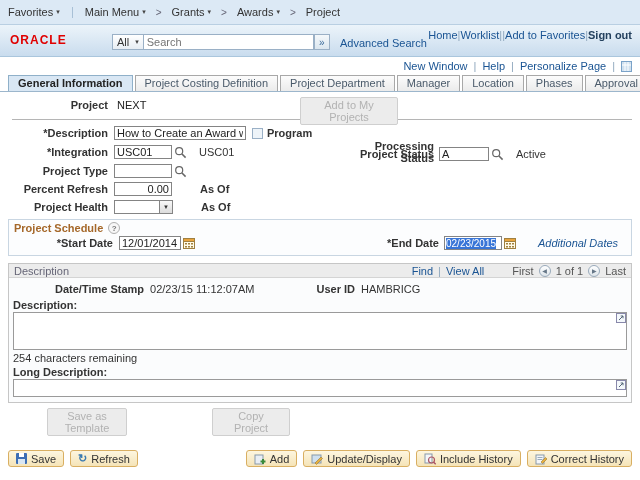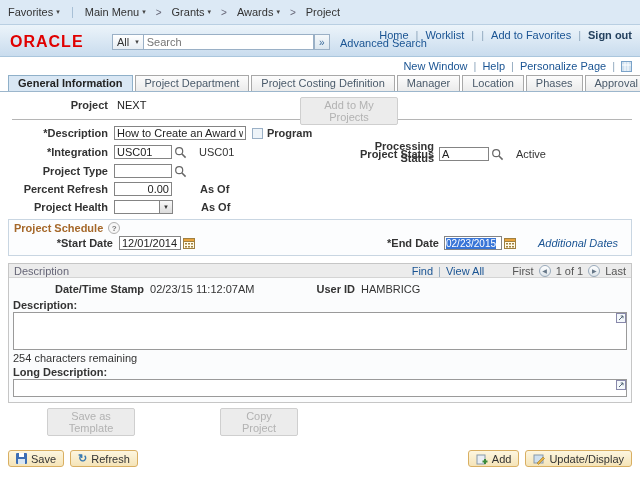--- a/index.html
+++ b/index.html
@@ -8,27 +8,27 @@
 
   
   .crumbbar { height:17px; background:#dce9f5; border-bottom:1px solid #b9cfe2; display:flex; align-items:center; padding:12px 8px; gap:6px; }
   .crumb { display:inline-flex; align-items:center; gap:3px; color:#333; cursor:pointer; }
   .caret { font-size:7px; color:#444; }
   .crumb-div { width:1px; height:11px; background:#a8c0d6; margin:0 6px; }
   .crumb-sep { color:#667; font-size:10px; margin:0 4px; }
 
   
   .brandbar { position:relative; height:32px; background:linear-gradient(#ecf4fa, #c9dcee); border-bottom:1px solid #aac6dd; }
-  .logo { position:absolute; left:10px; top:8px; color:#e00000; font-weight:bold; font-size:16px; letter-spacing:1px; }
+  .logo { position:absolute; left:10px; top:8px; color:#e00000; font-weight:bold; font-size:12px; letter-spacing:1px; }
   .searchbox { position:absolute; left:112px; top:9px; display:flex; align-items:stretch; height:16px; }
   .scope { display:flex; align-items:center; gap:6px; border:1px solid #9ab0c6; background:linear-gradient(#fff,#e7edf3); padding:0 4px; font-size:11px; cursor:pointer; }
   .scope .caret { font-size:7px; }
   .searchbox input { width:170px; border:1px solid #9ab0c6; border-left:none; font-size:11px; padding:0 3px; font-family:"Liberation Sans", sans-serif; color:#555; }
   .gobtn { border:1px solid #9ab0c6; background:linear-gradient(#f4f8fb,#dbe6ef); color:#3a6a9a; font-size:10px; width:16px; cursor:pointer; }
-  .hdrlinks { position:absolute; top:4px; right:8px; display:flex; align-items:center; gap:7px; }
+  .hdrlinks { position:absolute; top:4px; right:8px; display:flex; align-items:center; }
   .hdrlinks a { color:#1a5493; text-decoration:none; cursor:pointer; }
   .hdrlinks .signout { color:#24415e; font-weight:bold; }
   .pipe { color:#8fa8bd; }
   .advsearch { position:absolute; left:340px; top:12px; color:#1a5493; text-decoration:none; cursor:pointer; }
 
   
   .pagebar { height:16px; display:flex; justify-content:flex-end; align-items:center; gap:6px; padding:2px 8px 0 0; }
   .pagebar a { color:#1a5493; text-decoration:none; cursor:pointer; }
 
   
@@ -90,21 +90,21 @@
   .seclbl { font-weight:bold; padding:2px 0 1px 4px; }
   .tawrap { position:relative; margin:0 4px; }
   .tawrap textarea { width:100%; border:1px solid #9a9a9a; background:#fff; resize:none; display:block; font-family:"Liberation Sans", sans-serif; }
   .ta1 { height:38px; } .ta2 { height:18px; }
   .expand { position:absolute; right:1px; top:1px; cursor:pointer; display:inline-flex; }
   .chars { padding:2px 0 0 4px; }
   .descbot { height:5px; }
 
   
   .tmplrow { margin-top:5px; display:flex; }
-  .tmpl1 { margin-left:39px; width:88px; }
+  .tmpl1 { margin-left:39px; width:80px; }
   .tmpl2 { margin-left:85px; width:78px; }
 
   
   .toolbar { margin-top:14px; display:flex; justify-content:space-between; align-items:center; }
   .tgroup { display:flex; gap:6px; }
   .ybtn { display:inline-flex; align-items:center; gap:4px; border:1px solid #d9af62; border-radius:3px; background:linear-gradient(#fdf6e0,#f5e4b8); padding:1px 7px; height:17px; font-size:11px; color:#333; cursor:pointer; font-family:"Liberation Sans", sans-serif; }
   .refresh-glyph { color:#3a7ab0; font-weight:bold; font-size:11px; }
 </style>
 </head>
 <body>
@@ -172,22 +172,22 @@
           <rect x="0.5" y="0.5" width="10" height="10" fill="#cfe0ef" stroke="#7aa2c8"></rect>
           <line x1="4" y1="1" x2="4" y2="10" stroke="#fff"></line>
           <line x1="7" y1="1" x2="7" y2="10" stroke="#fff"></line>
           <line x1="1" y1="4" x2="10" y2="4" stroke="#fff"></line>
         </svg>
     </span>
   </div>
 
   <div class="tabbar">
     <span class="tab active">General Information</span>
+    <span class="tab">Project Costing Definition</span>
     <span class="tab">Project Department</span>
-    <span class="tab">Project Costing Definition</span>
     <span class="tab">Manager</span>
     <span class="tab">Location</span>
     <span class="tab">Phases</span>
     <span class="tab">Approval</span>
 
   </div>
 
   <div class="content">
 
     <div class="projrow">
@@ -385,17 +385,38 @@
         </button>
         <button class="ybtn">
           <span style="display:inline-flex;">
             <svg width="12" height="12">
                 <rect x="1" y="2" width="9" height="8" fill="#cfe0ef" stroke="#8899aa"></rect>
                 <path d="M4 10 L10 4 L11.5 5.5 L5.5 11.5 Z" fill="#e8b13d" stroke="#997733" stroke-width="0.6"></path>
               </svg>
           </span>
           <span>Update/Display</span>
         </button>
+        <button class="ybtn">
+          <span style="display:inline-flex;">
+            <svg width="12" height="12">
+                <rect x="1" y="1" width="7" height="9" fill="#f4f6f8" stroke="#8899aa"></rect>
+                <circle cx="7.5" cy="7" r="3" fill="none" stroke="#aa5566" stroke-width="1.2"></circle>
+                <line x1="9.7" y1="9.2" x2="11.7" y2="11.2" stroke="#aa5566" stroke-width="1.4"></line>
+              </svg>
+          </span>
+          <span>Include History</span>
+        </button>
+        <button class="ybtn">
+          <span style="display:inline-flex;">
+            <svg width="12" height="12">
+                <rect x="1" y="2" width="8" height="9" fill="#f4f6f8" stroke="#8899aa"></rect>
+                <line x1="2.5" y1="4.5" x2="7.5" y2="4.5" stroke="#99aabb"></line>
+                <line x1="2.5" y1="6.5" x2="7.5" y2="6.5" stroke="#99aabb"></line>
+                <path d="M6 9 L10.5 4.5 L12 6 L7.5 10.5 Z" fill="#e8b13d" stroke="#997733" stroke-width="0.6"></path>
+              </svg>
+          </span>
+          <span>Correct History</span>
+        </button>
       </div>
     </div>
 
   </div>
 </div>
 
 </body></html>

